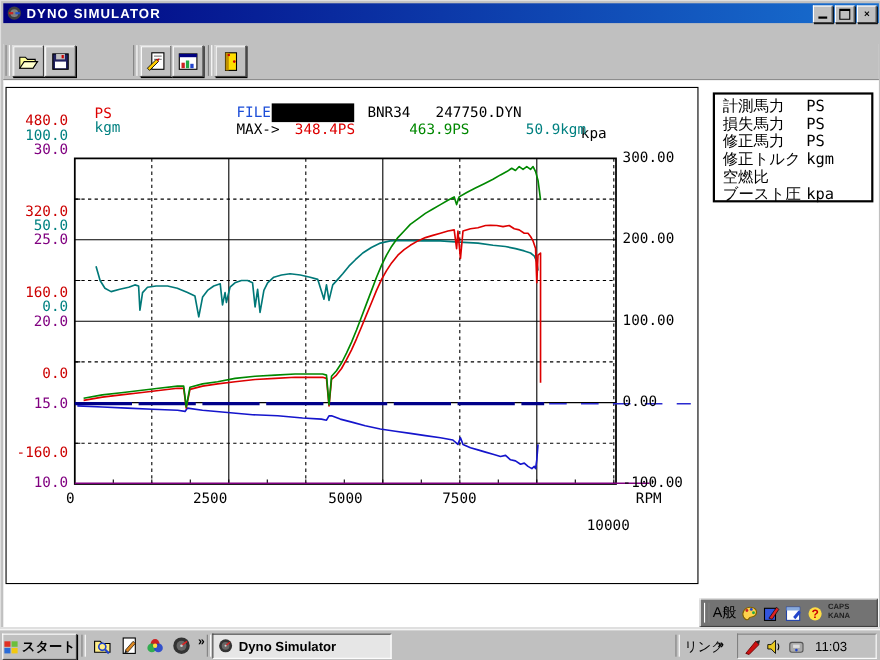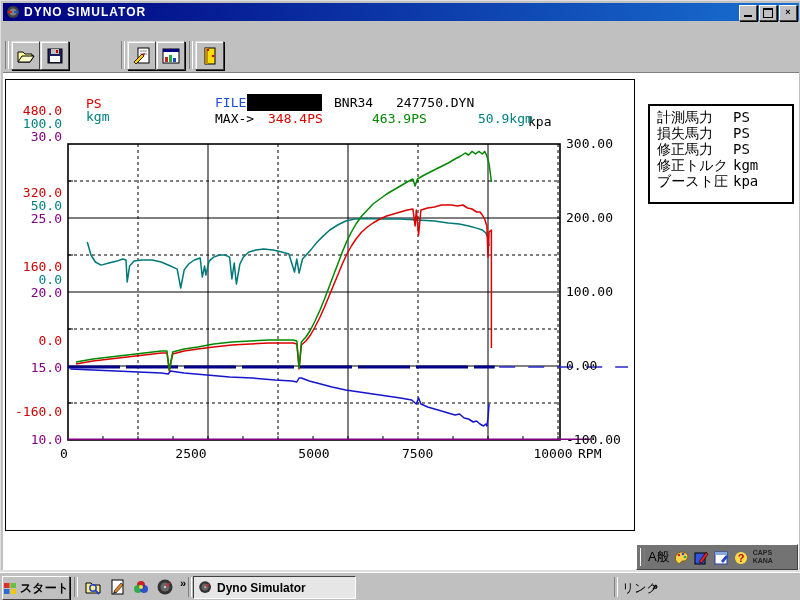--- a/index.html
+++ b/index.html
@@ -29,21 +29,21 @@
   
   .canvas{position:absolute;left:5px;top:79px;width:628px;height:450px;border:1px solid #000;
     background:#fff;overflow:hidden;}
   #chart-svg{position:absolute;left:-6px;top:-80px;width:800px;height:600px;}
   #labels-layer{position:absolute;left:0;top:0;width:800px;height:600px;pointer-events:none;}
   .ax-label{position:absolute;font-family:"DejaVu Sans Mono",monospace;font-size:13px;line-height:13px;white-space:pre;}
   .hdr{position:absolute;font-family:"DejaVu Sans Mono",monospace;font-size:13px;line-height:14px;white-space:pre;}
   .redaction{position:absolute;background:#000;}
   
   .legend{position:absolute;left:648px;top:84px;width:146px;height:100px;border:2px solid #000;background:#fff;
-    font-family:"DejaVu Sans Mono",monospace;font-size:14px;padding:3px 0 0 7px;box-sizing:border-box;margin-top:20px;}
+    font-family:"DejaVu Sans Mono",monospace;font-size:14px;padding:3px 0 0 7px;box-sizing:border-box;}
   .legend-row{display:flex;height:16px;line-height:16px;}
   .legend-label{width:76px;}
   
   .ime-bar{position:absolute;left:636px;top:544px;width:162px;height:26px;background:#737373;
     border-top:1px solid #fff;border-left:1px solid #fff;border-right:1px solid #404040;border-bottom:1px solid #404040;
     display:flex;align-items:center;gap:3px;padding-left:3px;box-sizing:border-box;}
   .grip{width:3px;height:18px;border-left:1px solid #fff;border-right:1px solid #808080;}
   .ime-mode{font-size:13px;color:#000;white-space:nowrap;}
   .ime-ico{width:17px;height:17px;flex:0 0 auto;}
   .capskana{display:flex;flex-direction:column;font-size:7px;line-height:8px;font-weight:bold;color:#222;}
@@ -205,21 +205,21 @@
     <div class="ax-label" style="color: rgb(0, 0, 0); top: 211px; left: 566px;">200.00</div>
     <div class="ax-label" style="color: rgb(0, 0, 0); top: 285px; left: 566px;">100.00</div>
     <div class="ax-label" style="color: rgb(0, 0, 0); top: 359px; left: 566px;">0.00</div>
     <div class="ax-label" style="color: rgb(0, 0, 0); top: 433px; left: 566px;">-100.00</div>
     <div class="ax-label" style="color: rgb(0, 0, 0); top: 115px; left: 528px;">kpa</div>
     <div class="ax-label" style="color: rgb(0, 0, 0); top: 447px; left: 578px;">RPM</div>
     <div class="ax-label" style="color: rgb(0, 0, 0); top: 447px; left: 29px; width: 70px; text-align: center;">0</div>
     <div class="ax-label" style="color: rgb(0, 0, 0); top: 447px; left: 156px; width: 70px; text-align: center;">2500</div>
     <div class="ax-label" style="color: rgb(0, 0, 0); top: 447px; left: 279px; width: 70px; text-align: center;">5000</div>
     <div class="ax-label" style="color: rgb(0, 0, 0); top: 447px; left: 402px; width: 70px; ">7500</div>
-    <div class="ax-label" style="color: rgb(0, 0, 0); top: 447px; left: 518px; width: 70px; text-align: center;">10000</div>
+    <div class="ax-label" style="color: rgb(0, 0, 0); top: 472px; left: 518px; width: 70px; text-align: center;">10000</div>
   </div>
 
 <div class="hdr" style="left:86px;top:97px;color:#dd0000">PS</div>
 <div class="hdr" style="left:86px;top:110px;color:#008080">kgm</div>
 <div class="hdr" style="left:215px;top:96px;color:#1d4ed8">FILE</div>
 <div class="redaction" style="left:247px;top:94px;width:75px;height:17px"></div>
 <div class="hdr" style="left:334px;top:96px;color:#000">BNR34</div>
 <div class="hdr" style="left:396px;top:96px;color:#000">247750.DYN</div>
 <div class="hdr" style="left:215px;top:112px;color:#000">MAX-&gt;</div>
 <div class="hdr" style="left:268px;top:112px;color:#dd0000">348.4PS</div>
@@ -237,20 +237,24 @@
     </div>
   <div class="legend-row">
     <span class="legend-label">修正馬力</span>
       <span>PS</span>
     </div>
   <div class="legend-row">
     <span class="legend-label">修正トルク</span>
       <span>kgm</span>
     </div>
   <div class="legend-row">
+    <span class="legend-label">空燃比</span>
+      <span></span>
+    </div>
+  <div class="legend-row">
     <span class="legend-label">ブースト圧</span>
       <span>kpa</span>
     </div>
 </div>
 
 <div class="ime-bar">
   <div class="grip"></div>
   <span class="ime-mode">A般</span>
   <svg class="ime-ico" viewBox="0 0 17 17">
     <path d="M3 12 C1 8 4 3 9 3 C14 3 16 7 14 10 C12 13 9 11 8 13 C7 15 5 15 3 12Z" fill="#ffd24d" stroke="#806000"></path>
@@ -321,13 +325,29 @@
       <path d="M9 9 L14 5" stroke="#dd2222" stroke-width="1.5"></path>
         <circle cx="9" cy="9" r="1.2" fill="#ccc"></circle>
     </svg>
     <span>Dyno Simulator</span>
   </div>
 
   <div class="tb-vsep" style="left:614px"></div>
   <span class="links-lbl">リンク</span>
   <span class="chev" style="left:652px;top:7px">»</span>
 
+  <div class="tray">
+    <svg class="tray-ico" viewBox="0 0 18 18">
+      <path d="M3 15 L12 4 L15 7 L6 16 Z" fill="#cc1111" stroke="#660000" stroke-width="0.8"></path>
+      <path d="M12 4 L15 7 L16 3 Z" fill="#222"></path>
+    </svg>
+    <svg class="tray-ico" viewBox="0 0 18 18">
+      <path d="M3 7 L6 7 L10 3 L10 15 L6 11 L3 11 Z" fill="#e8c820" stroke="#000" stroke-width="0.8"></path>
+      <path d="M12 6 Q14 9 12 12" fill="none" stroke="#000"></path>
+    </svg>
+    <svg class="tray-ico" viewBox="0 0 18 18">
+      <rect x="3" y="5" width="12" height="9" rx="2" fill="#aaa" stroke="#555"></rect>
+      <rect x="6" y="7" width="6" height="3" fill="#ddd"></rect>
+        <circle cx="9" cy="12" r="1.2" fill="#2244cc"></circle>
+    </svg>
+    <span class="clock">11:03</span>
+  </div>
 </div>
 
 </body></html>

